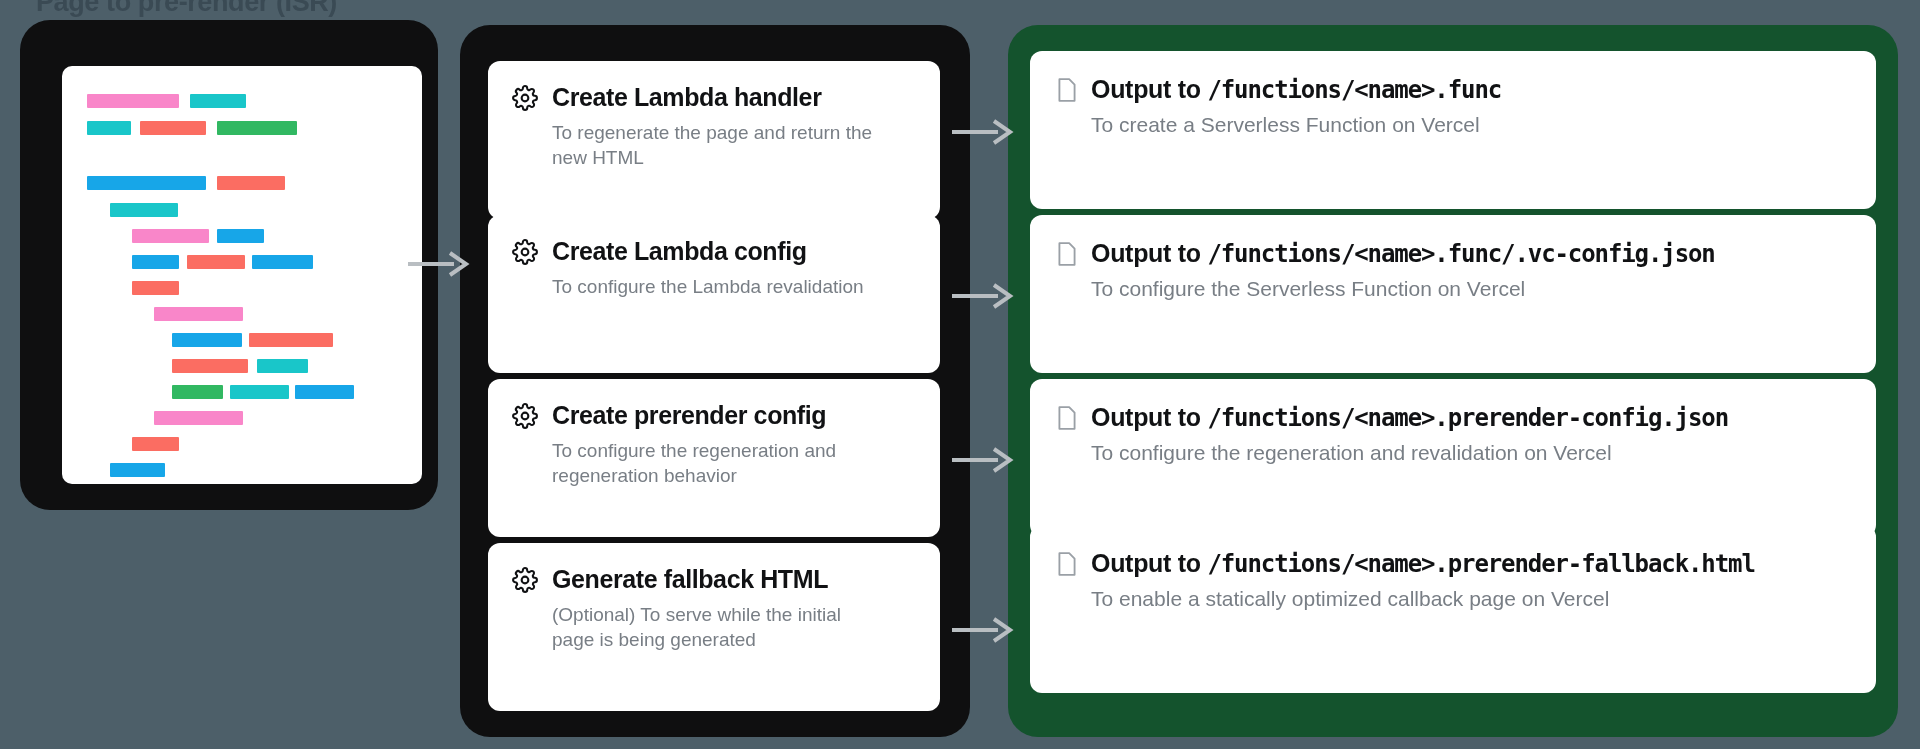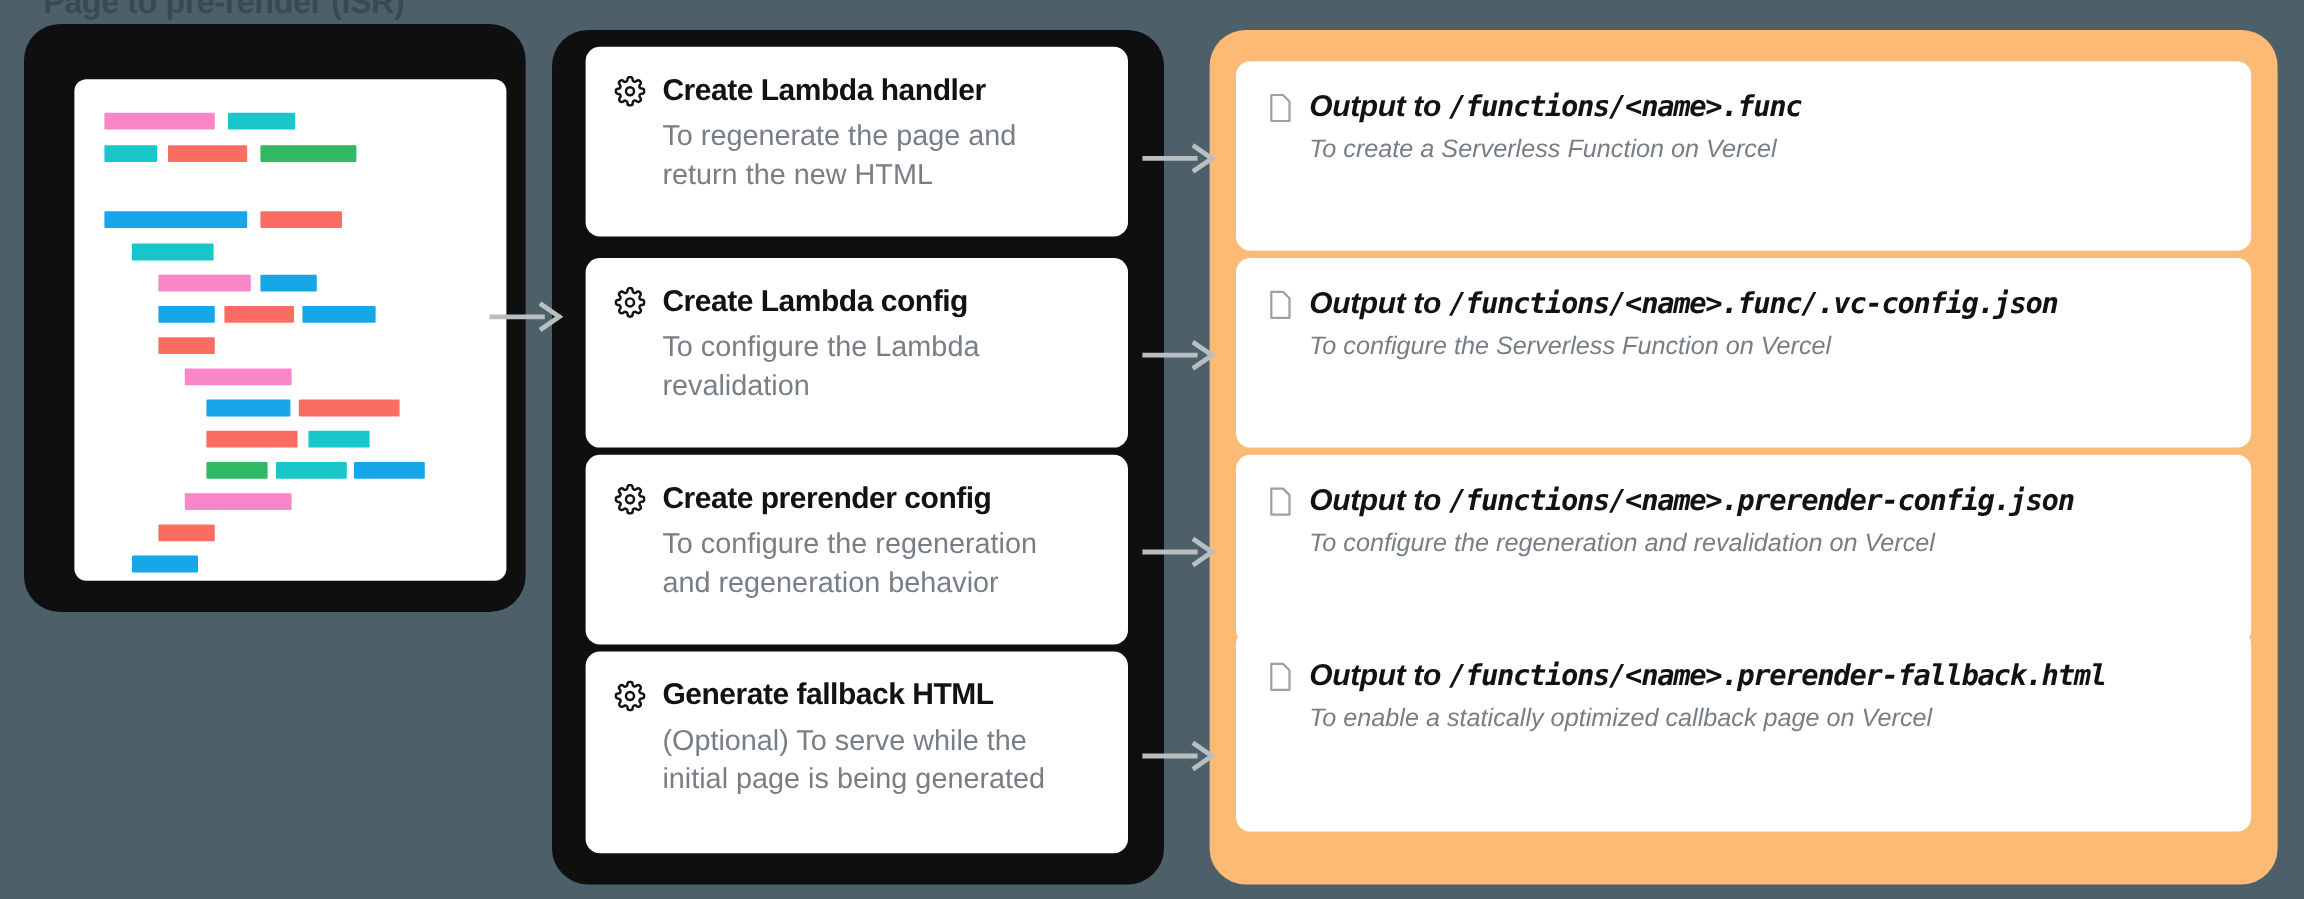--- a/index.html
+++ b/index.html
@@ -82,57 +82,56 @@
   }
 
   .step-card {
     position: absolute;
     left: 28px;
     width: 452px;
     background: #ffffff;
     border-radius: 12px;
     padding: 22px 24px 24px 24px;
   }
-  .step-card.s0 { top: 14px;  height: 158px; }
+  .step-card.s0 { top: 36px;  height: 158px; }
   .step-card.s1 { top: 190px; height: 158px; }
   .step-card.s2 { top: 354px; height: 158px; }
   .step-card.s3 { top: 518px; height: 168px; }
 
   .step-head {
     display: flex;
     align-items: center;
     gap: 14px;
   }
   .gear-icon { width: 26px; height: 26px; flex: none; display:block; }
   .step-title {
     font-size: 25px;
     font-weight: 700;
     color: #111214;
     letter-spacing: -0.4px;
     white-space: nowrap;
   }
   .step-desc {
     margin-top: 8px;
     margin-left: 40px;
-    font-size: 24px;
+    font-size: 19px;
     line-height: 1.32;
     color: #787e85;
     max-width: 330px;
   }
 
   
   .group-outputs {
     position: absolute;
     left: 1008px;
     top: 25px;
     width: 890px;
     height: 712px;
-    background: #fdba74;
+    background: #14532d;
     border-radius: 30px;
-    font-style: italic;
   }
 
   .out-card {
     position: absolute;
     left: 22px;
     width: 846px;
     background: #ffffff;
     border-radius: 12px;
     padding: 24px 26px;
   }

